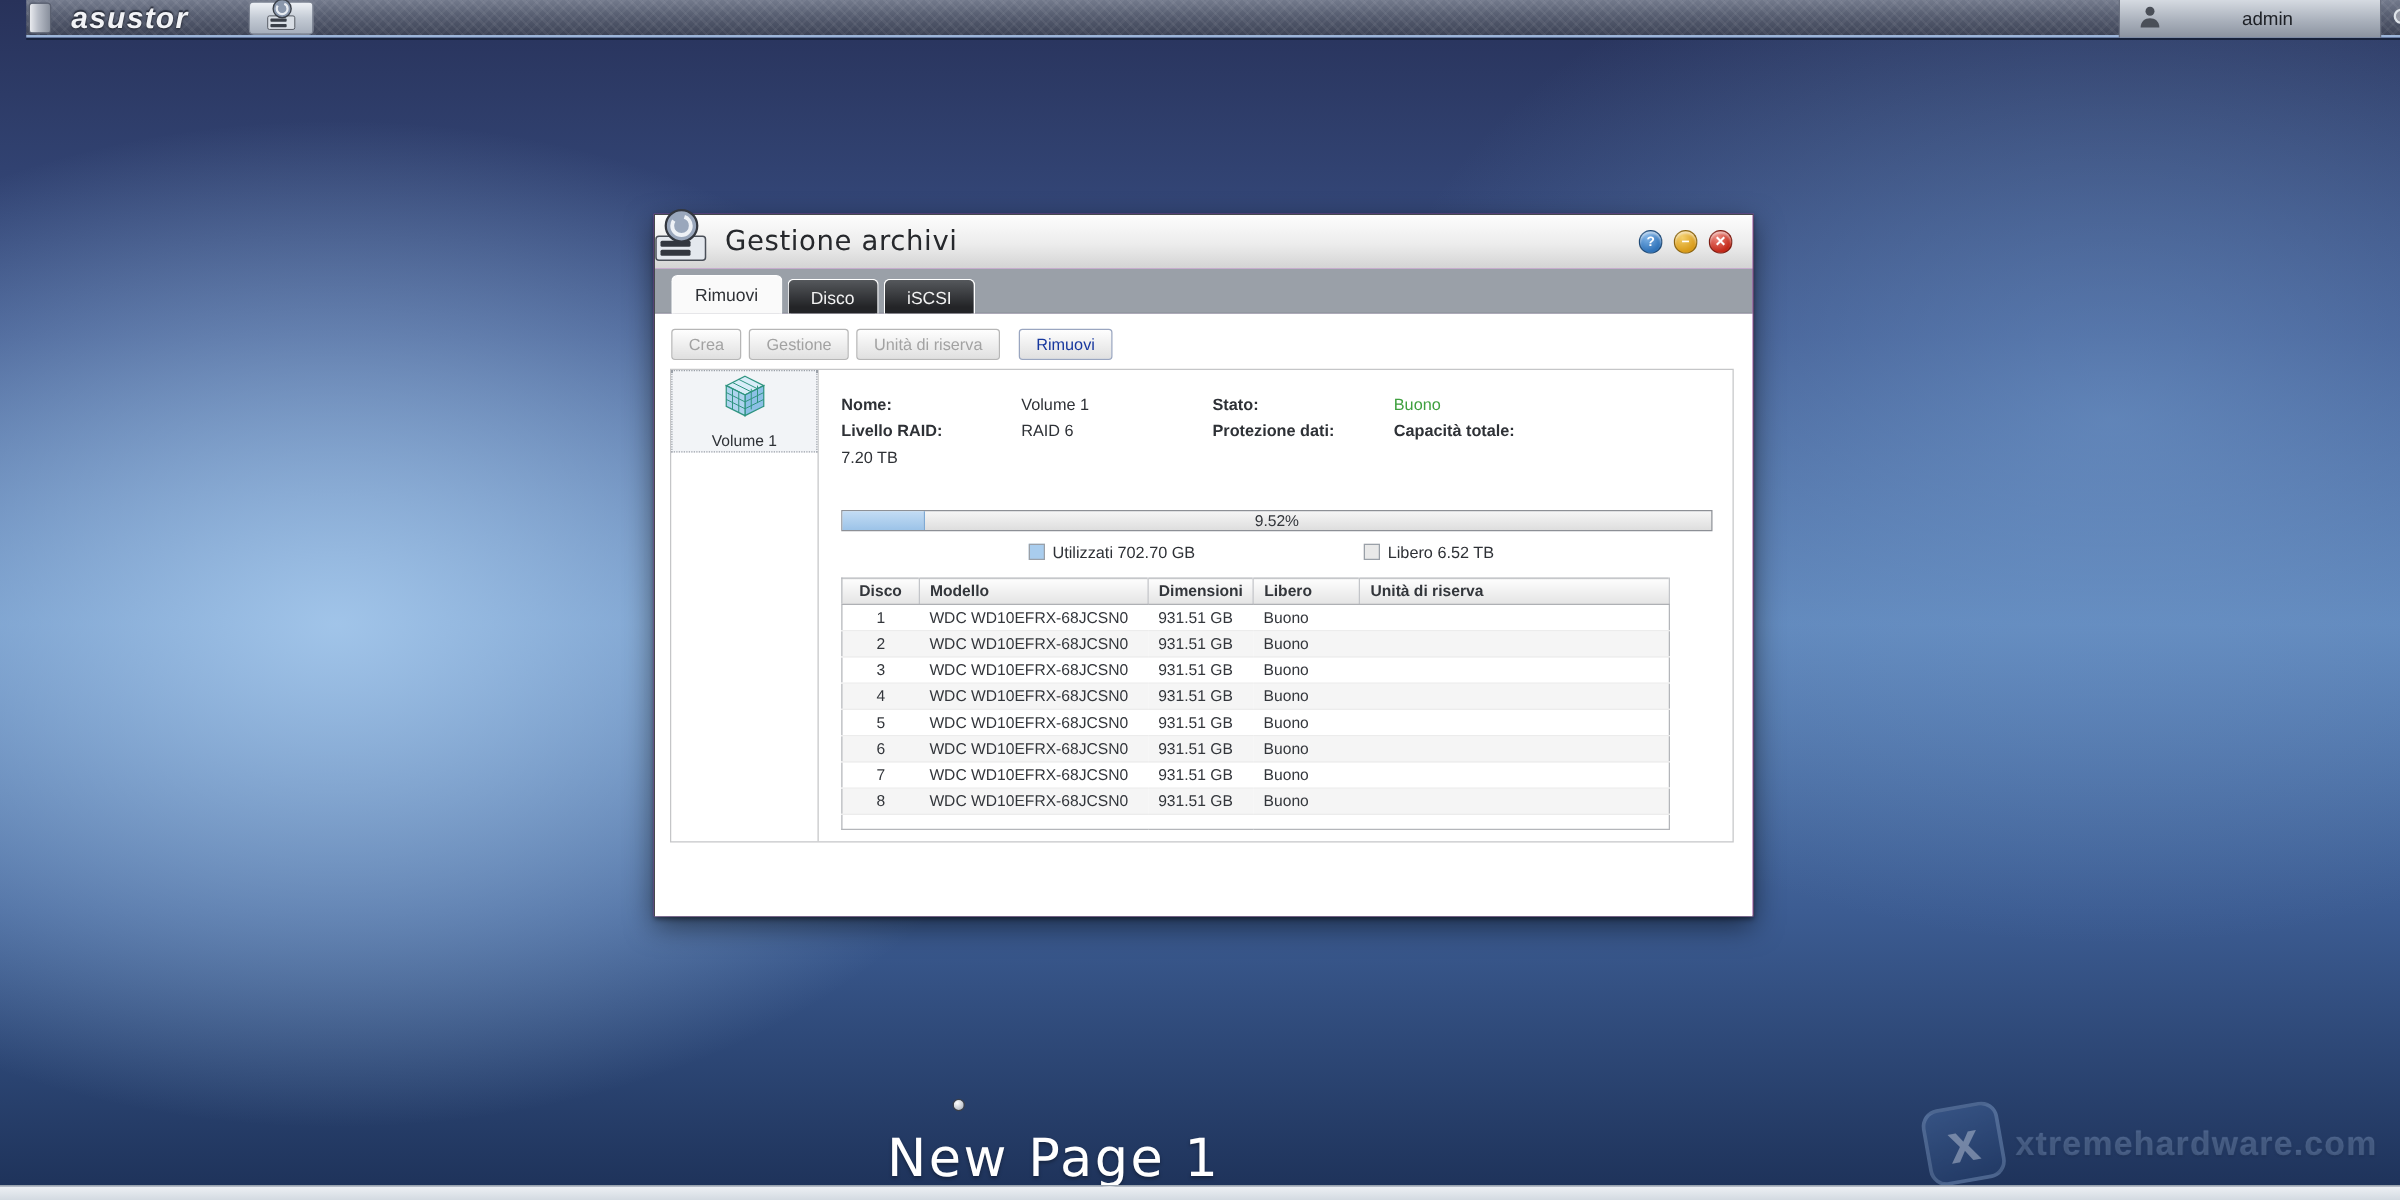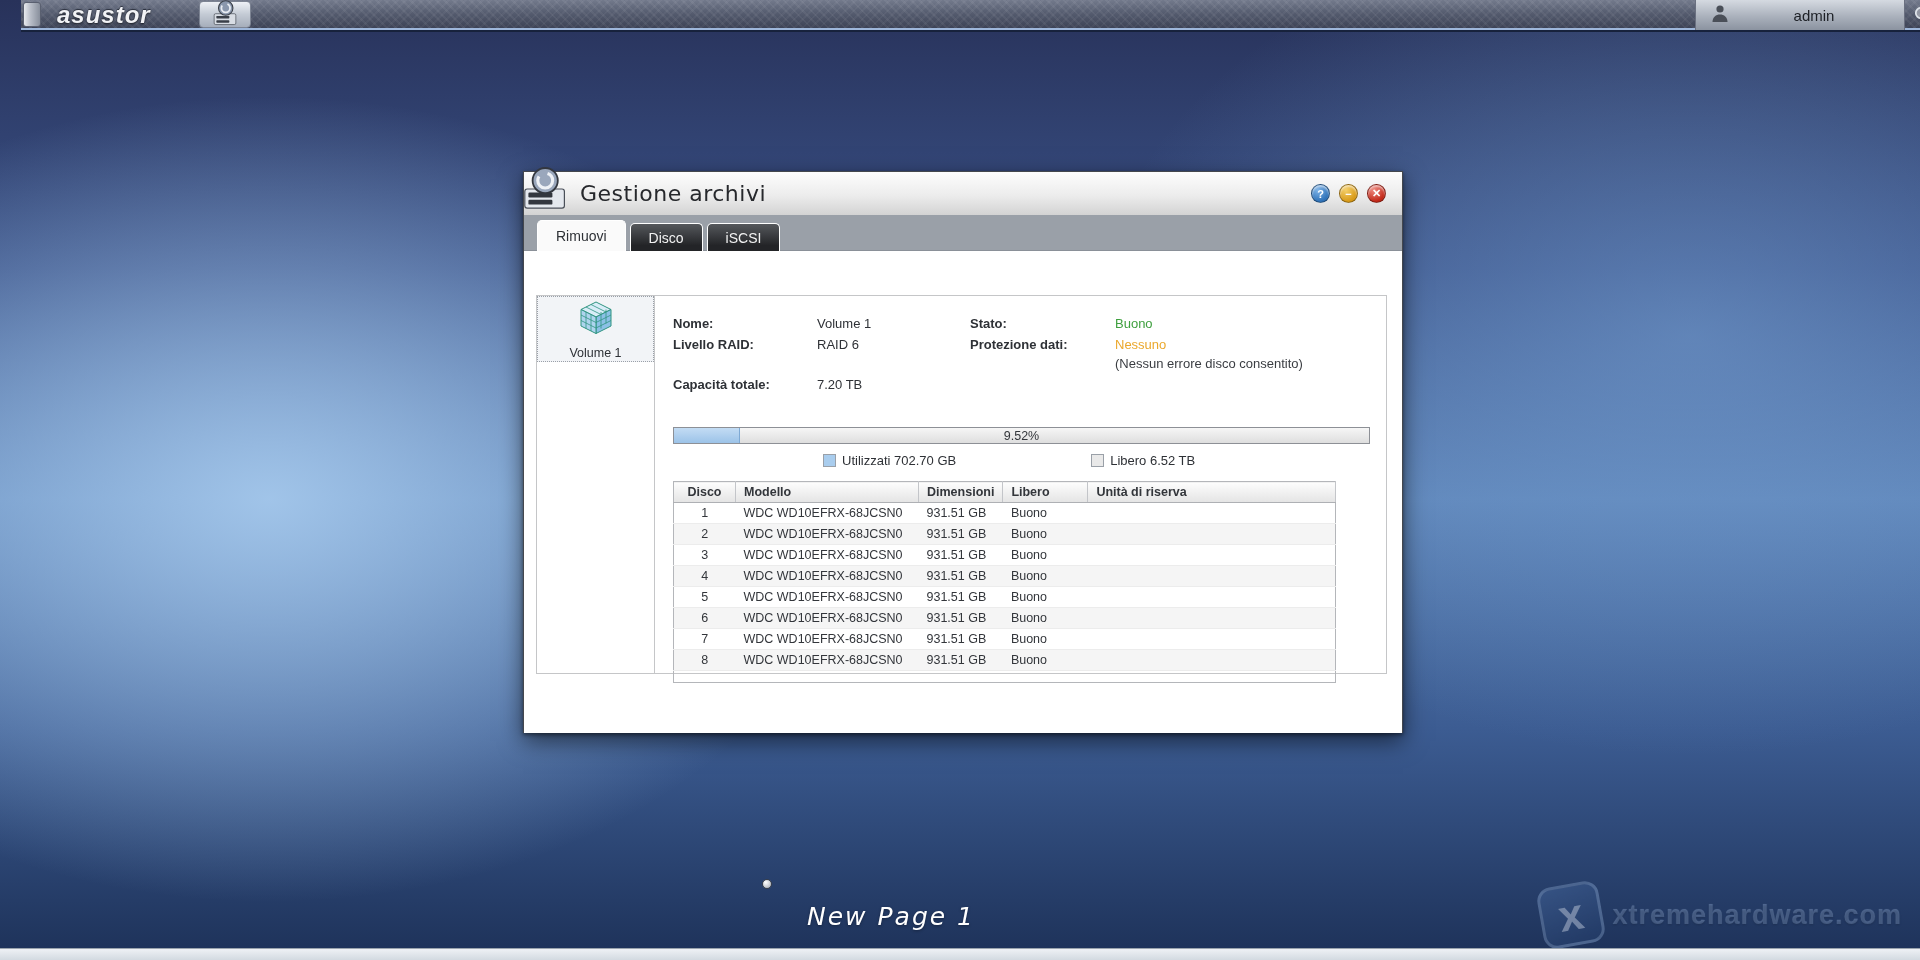--- a/index.html
+++ b/index.html
@@ -151,23 +151,23 @@
   }
   table.disks th.c, table.disks td.c { text-align:center; }
   table.disks td { padding:3px 8px; border-bottom:1px solid #ececec; white-space:nowrap; }
   table.disks tbody tr:nth-child(even) { background:#f5f5f5; }
   table.disks tr.filler td { height:12px; border-bottom:none; }
   th.col-disco { width:62px; } th.col-modello { width:183px; } th.col-dim { width:83px; }
   th.col-stato { width:85px; }
 
   
   .page-label {
-    position:absolute; left:891px; top:902px; transform:translateX(-50%);
-    font-family:"DejaVu Sans", sans-serif; font-size:25px; color:#ffffff;
-    letter-spacing:2px; text-shadow:0 1px 3px rgba(0,0,0,0.35); white-space:nowrap;font-style:italic;
+    position:absolute; left:843px; top:902px; transform:translateX(-50%);
+    font-family:"DejaVu Sans", sans-serif; font-size:42px; color:#ffffff;
+    letter-spacing:2px; text-shadow:0 1px 3px rgba(0,0,0,0.35); white-space:nowrap;
   }
   .page-dot {
     position:absolute; left:762px; top:879px; width:10px; height:10px; border-radius:50%;
     background:radial-gradient(circle at 35% 30%, #ffffff, #b9bec6 75%);
     border:1px solid #3a3f4a;
   }
   .watermark { position:absolute; right:18px; bottom:14px; display:flex; align-items:center; gap:10px; opacity:0.55; }
   .wm-logo {
     width:62px; height:62px; border-radius:14px; transform:rotate(-10deg);
     background:linear-gradient(160deg, rgba(90,130,190,0.55), rgba(40,70,120,0.55));
@@ -241,20 +241,26 @@
     </div>
   </div>
 
   <div class="tabstrip">
     <div class="tab active">Rimuovi</div>
     <div class="tab dark">Disco</div>
     <div class="tab dark">iSCSI</div>
   </div>
 
   <div class="content">
+    <div class="toolbar">
+      <button class="btn">Crea</button>
+      <button class="btn">Gestione</button>
+      <button class="btn">Unità di riserva</button>
+      <button class="btn enabled">Rimuovi</button>
+    </div>
 
     <div class="panels">
       <div class="vol-list">
         <div class="vol-item selected">
           <span>
             <svg width="40" height="40" viewBox="0 0 40 40">
               <polygon points="20,3 35,10.5 20,18 5,10.5" fill="#d9edf8" stroke="#2f9480" stroke-width="1"></polygon>
               <polygon points="35,10.5 35,27 20,34.5 20,18" fill="#8cc0e6" stroke="#2f9480" stroke-width="1"></polygon>
               <polygon points="5,10.5 20,18 20,34.5 5,27" fill="#aed4ee" stroke="#2f9480" stroke-width="1"></polygon>
               <path d="M10,8 L25,15.5 M15,5.5 L30,13 M25,13 L25,29.5 M30,10.5 L30,24.5 M10,13 L10,29.5 M15,15.5 L15,32 M20,23.5 L35,16 M20,29 L35,21.5 M5,16 L20,23.5 M5,21.5 L20,29" stroke="#2f9480" stroke-width="0.8" fill="none"></path>
@@ -267,24 +273,20 @@
       <div class="detail">
         <div class="info-grid">
           <span class="lbl">Nome:</span>
           <span>Volume 1</span>
           <span class="lbl">Stato:</span>
           <span class="val-good">Buono</span>
 
           <span class="lbl">Livello RAID:</span>
           <span>RAID 6</span>
           <span class="lbl">Protezione dati:</span>
-          <span>
-            <span class="val-warn">Nessuno</span><br>
-            <span class="note">(Nessun errore disco consentito)</span>
-          </span>
 
           <span class="lbl">Capacità totale:</span>
           <span>7.20 TB</span>
           <span></span>
             <span></span>
         </div>
 
         <div class="usage-bar">
           <div class="usage-fill" style="width: 9.52%;"></div>
           <div class="usage-pct">9.52%</div>

